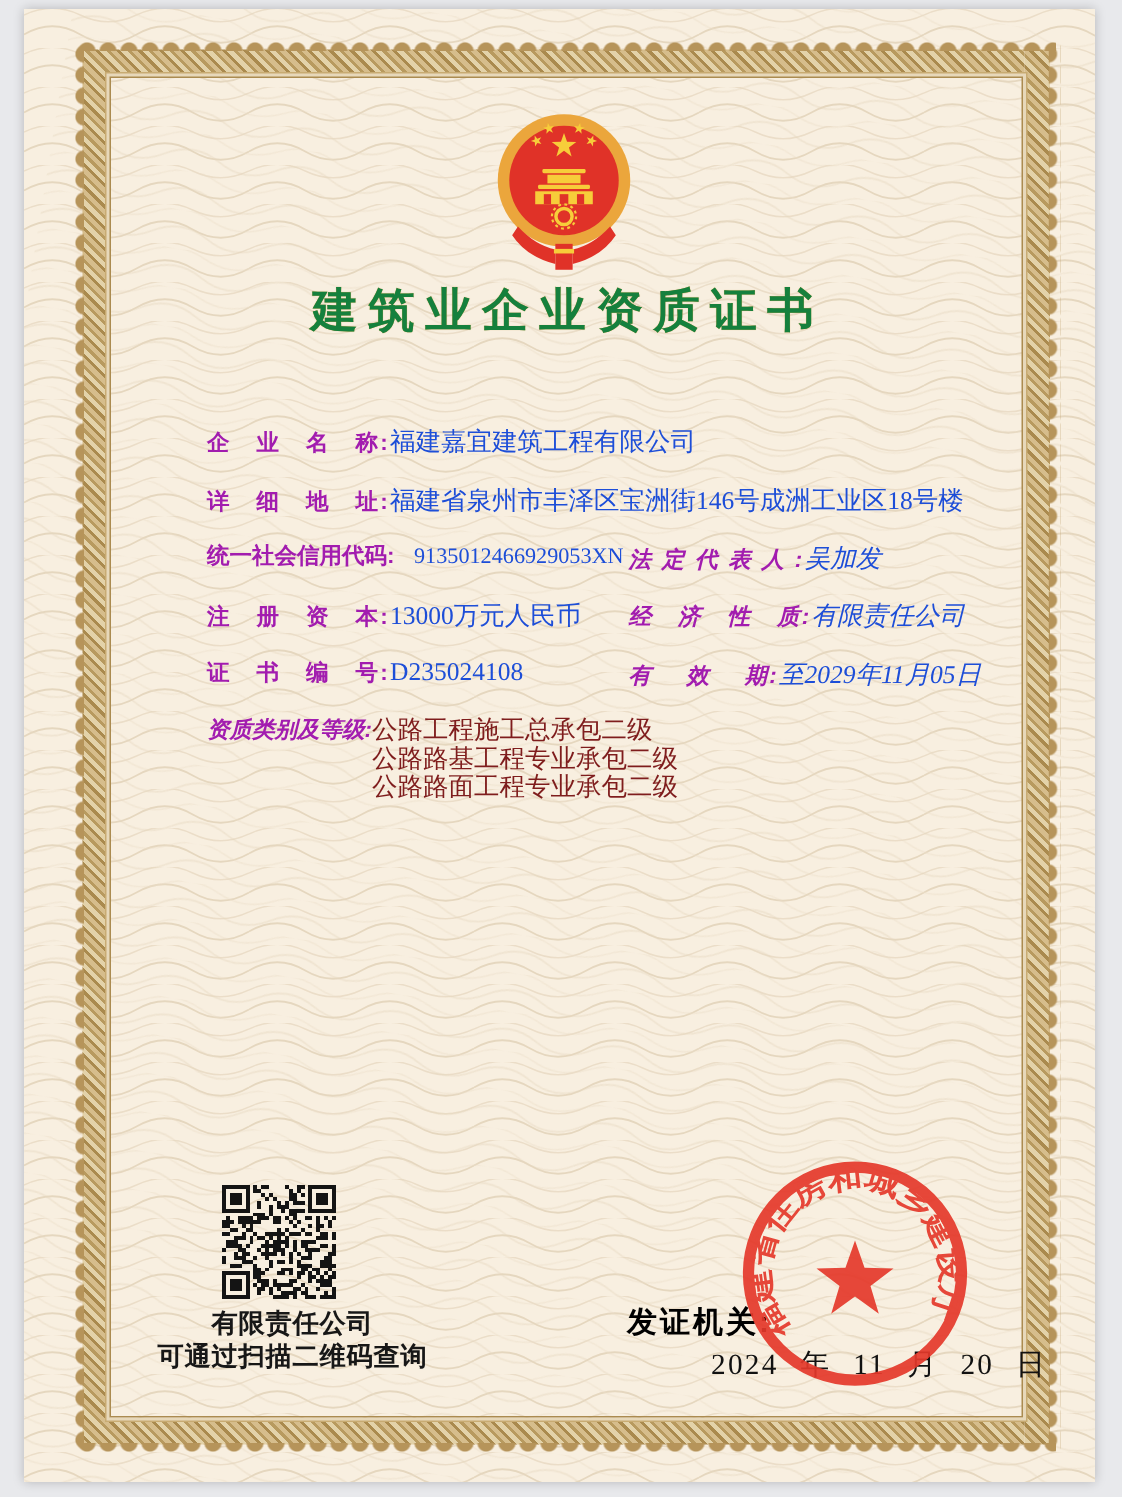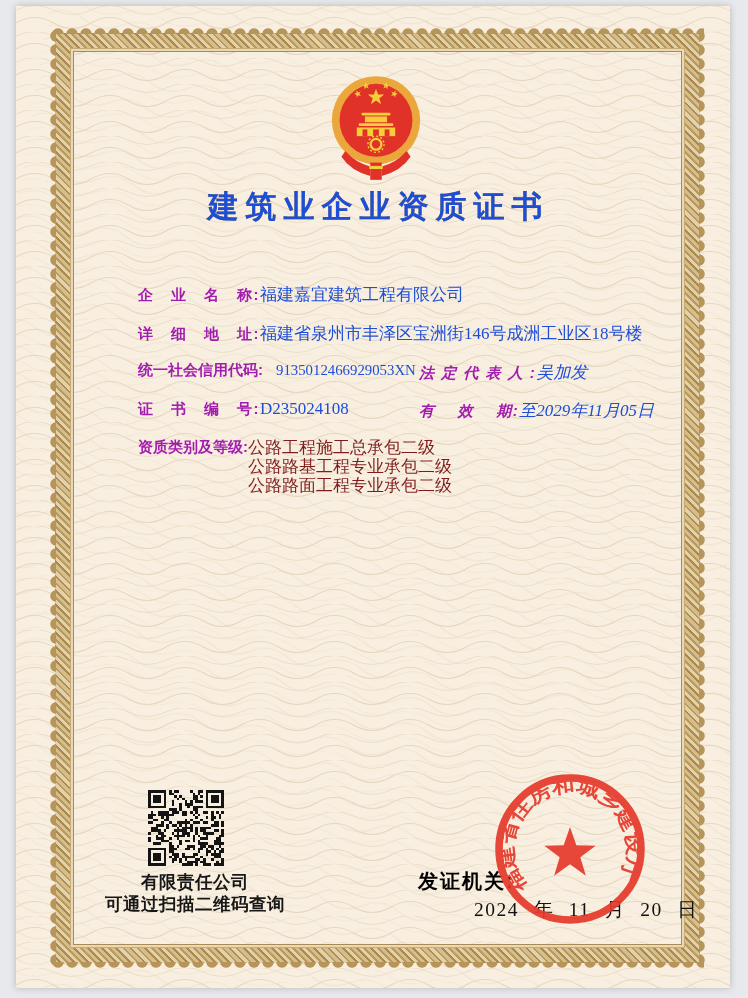--- a/index.html
+++ b/index.html
@@ -36,33 +36,33 @@
     background-size:8px 14px;background-repeat:repeat-y;}
   .sc-r{top:-21px;bottom:-21px;right:-24px;width:8px;
     background:radial-gradient(7px 7px at 0px 7px,#b6945a 5.2px,rgba(182,148,90,0) 6.2px);
     background-size:8px 14px;background-repeat:repeat-y;}
 
   .emblem{position:absolute;left:312px;top:68px;width:96px;height:108px;}
 
   .title{
     position:absolute;top:180px;left:0;right:0;text-align:center;
     font-family:"Liberation Serif",serif;font-weight:700;
-    font-size:31px;letter-spacing:7px;padding-left:11px;color:#1d4ed8;
+    font-size:31px;letter-spacing:7px;padding-left:11px;color:#15803d;
     text-shadow:0 0 .5px #c6922e;
   }
 
   .fields{position:absolute;left:122px;top:277px;width:505px;color:#222;}
   .row{position:relative;height:38.8px;white-space:nowrap;}
   .lab{font-weight:700;font-size:15px;letter-spacing:1.5px;color:#a21caf;}
   .lab-tight{letter-spacing:0;}
   .val{font-family:"Liberation Serif",serif;font-size:17px;color:#1d4ed8;}
   .val-code{font-size:14.8px;margin-left:13px;}
   .p2{position:absolute;top:0;left:281px;white-space:nowrap;font-style:italic;}
   .row-qual{height:auto;}
-  .qual-lab{display:inline-block;vertical-align:top;}
+  .qual-lab{display:inline-block;vertical-align:top;font-style:italic;}
   .qlines{display:inline-block;vertical-align:top;font-family:"Liberation Serif",serif;
     font-size:17px;line-height:19px;color:#7f1d1d;}
 
   .qr{position:absolute;left:132px;top:784px;width:76px;height:76px;}
   .qr-caption{
     position:absolute;left:60px;top:866px;width:238px;text-align:center;
     font-weight:700;font-size:17.5px;line-height:21.5px;letter-spacing:.5px;color:#171717;
   }
   .issuer{
     position:absolute;left:402px;top:862px;
@@ -132,20 +132,26 @@
     <div class="row">
       <span class="lab">企　业　名　称:</span><span class="val">福建嘉宜建筑工程有限公司</span>
     </div>
     <div class="row">
       <span class="lab">详　细　地　址:</span><span class="val">福建省泉州市丰泽区宝洲街146号成洲工业区18号楼</span>
     </div>
     <div class="row">
       <span class="lab lab-tight">统一社会信用代码:</span><span class="val val-code">9135012466929053XN</span>
       <span class="p2">
         <span class="lab">法 定 代 表 人 :</span><span class="val">吴加发</span>
+      </span>
+    </div>
+    <div class="row">
+      <span class="lab">注　册　资　本:</span><span class="val">13000万元人民币</span>
+      <span class="p2">
+        <span class="lab">经　济　性　质:</span><span class="val">有限责任公司</span>
       </span>
     </div>
     <div class="row">
       <span class="lab">证　书　编　号:</span><span class="val">D235024108</span>
       <span class="p2">
         <span class="lab">有　 效　 期:</span><span class="val">至2029年11月05日</span>
       </span>
     </div>
     <div class="row row-qual">
       <span class="lab lab-tight qual-lab">资质类别及等级:</span><div class="qlines">

